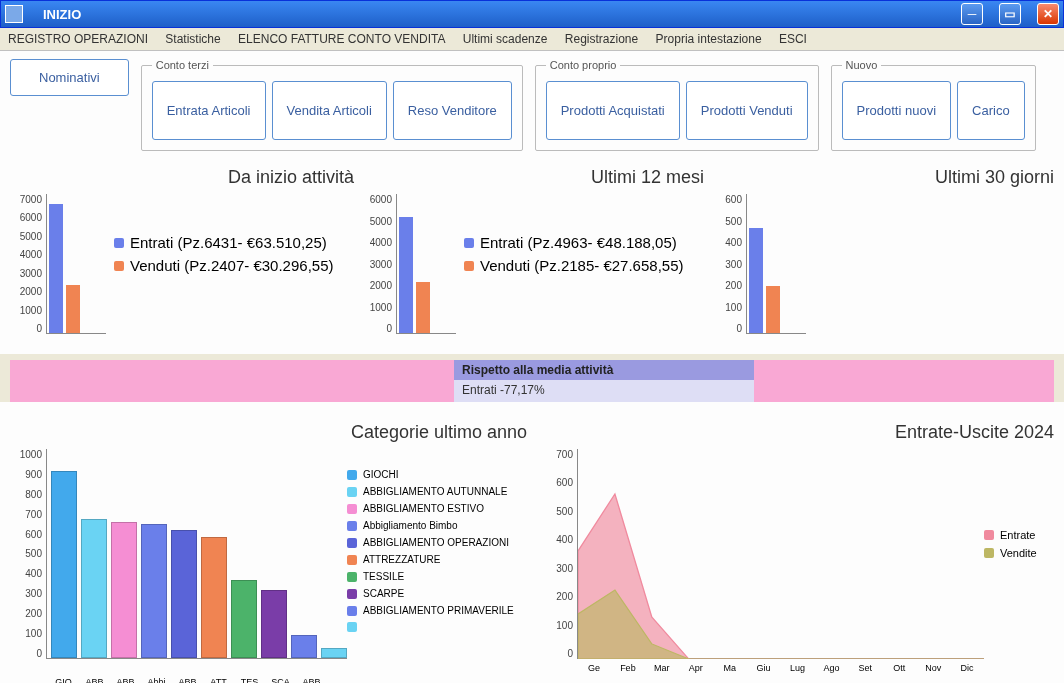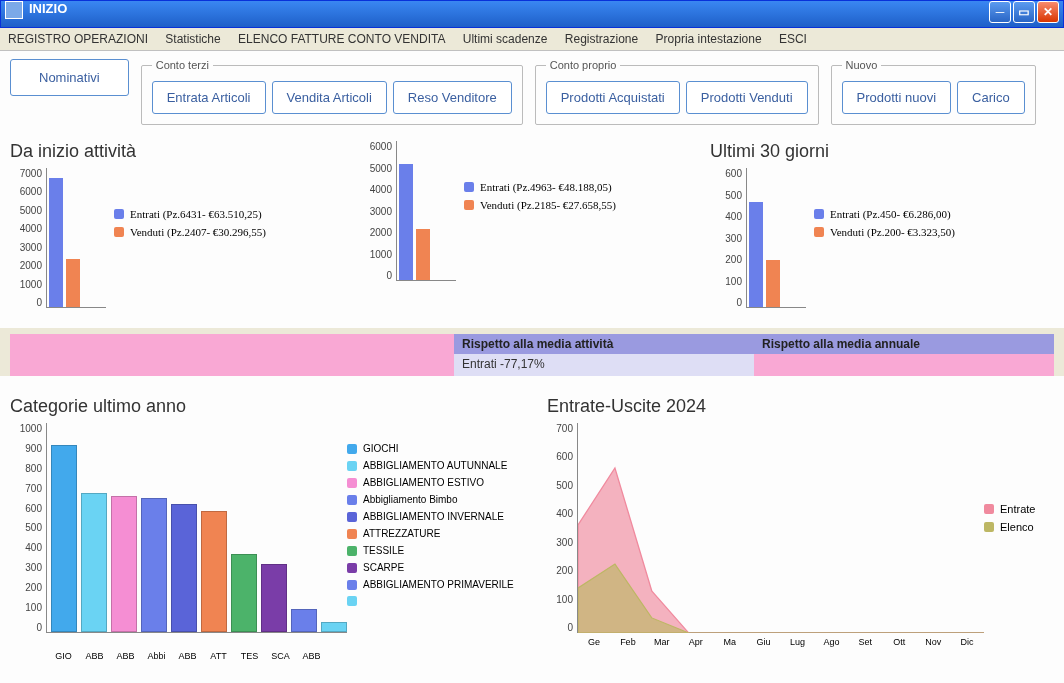--- a/index.html
+++ b/index.html
@@ -1,22 +1,23 @@
 <!DOCTYPE html>
 <html><head>
 <meta charset="utf-8">
 <style>
 * { margin: 0; padding: 0; box-sizing: border-box; }
 body { font-family: "Segoe UI", Tahoma, sans-serif; font-size: 12px; background: #ece9d8; }
 
 .titlebar {
   background: linear-gradient(to bottom, #3a87f2, #1e5fc8);
-  height: 28px; display: flex; padding: 0 4px;
+  height: 28px; display: flex; align-items: center; padding: 0 4px;
   color: white; font-weight: bold; font-size: 13px;
   border: 1px solid #0831d9;
+  gap: 14px;
 }
 .titlebar .icon-box {
   width: 18px; height: 18px; background: #7ba9e8; margin-right: 6px;
   border: 1px solid #fff; display: inline-block;
 }
 .titlebar .spacer { flex: 1; }
 .win-btn {
   width: 22px; height: 22px; margin-left: 2px; border: 1px solid #fff;
   display: flex; align-items: center; justify-content: center;
   font-weight: bold; font-size: 12px; cursor: pointer;
@@ -30,54 +31,54 @@
   border-bottom: 1px solid #c0c0c0;
 }
 .menubar span { margin-right: 14px; cursor: pointer; }
 
 .toolbar-area {
   display: flex; padding: 8px 10px 12px 10px; gap: 12px; align-items: flex-start;
   background: #fdfdfd;
 }
 .btn {
   background: #fff; border: 1px solid #5a8fd1; color: #3a5fa0;
-  padding: 8px 14px; font-size: 13px; cursor: pointer;
+  padding: 21px 14px; font-size: 13px; cursor: pointer;
   border-radius: 3px;
 }
 
 fieldset.group {
   border: 1px solid #bbb; padding: 10px 10px; border-radius: 2px;
   display: flex; gap: 6px; align-items: flex-end;
 }
 fieldset.group legend { font-size: 11px; color: #555; padding: 0 4px; }
 
 .charts-row {
   display: flex; padding: 4px 10px 0 10px; gap: 6px;
   background: #fdfdfd;
 }
 .chart-box { flex: 1; }
-.chart-title { text-align: left; font-size: 18px; color: #333; margin-bottom: 6px; }
+.chart-title { text-align: right; font-size: 18px; color: #333; margin-bottom: 6px; }
 
 .small-bar-chart {
   display: flex; height: 160px; position: relative;
 }
 .small-bar-chart .yaxis {
   display: flex; flex-direction: column; justify-content: space-between;
   font-size: 10px; color: #444; text-align: right; padding-right: 4px;
   height: 140px; width: 36px;
 }
 .small-bar-chart .plot {
   flex: 0 0 60px; height: 140px; position: relative; display: flex;
   align-items: flex-end; gap: 3px; border-left: 1px solid #888; border-bottom: 1px solid #888;
   padding-left: 2px;
 }
 .small-bar-chart .bar {
   width: 14px;
 }
-.small-bar-chart .legend { flex: 1; padding: 40px 4px 0 8px; font-size: 11px; font-family: Liberation Serif, serif; }
+.small-bar-chart .legend { flex: 1; padding: 40px 4px 0 8px; font-size: 15px; }
 .legend-item { display: flex; align-items: center; gap: 6px; margin-bottom: 6px; }
 .legend-swatch { width: 10px; height: 10px; border-radius: 2px; }
 
 .stats-row {
   display: flex; margin: 6px 10px 0 10px;
   background: #f9a8d4;
 }
 .stats-row .gap { flex: 0 0 444px; }
 .stats-table { flex: 1; font-size: 12px; }
 .stats-header { background: #9a9ae0; color: #222; font-weight: bold; padding: 3px 8px; }
@@ -190,20 +191,21 @@
             <span>Entrati (Pz.6431- €63.510,25)</span>
           </div>
           <div class="legend-item">
             <span class="legend-swatch" style="background:#f08452"></span>
             <span>Venduti (Pz.2407- €30.296,55)</span>
           </div>
         </div>
       </div>
   </div>
   <div class="chart-box">
+    <div class="chart-title">Ultimi 12 mesi</div>
     <div class="small-bar-chart" id="chart1">
         <div class="yaxis">
           <span>6000</span>
           <span>5000</span>
           <span>4000</span>
           <span>3000</span>
           <span>2000</span>
           <span>1000</span>
           <span>0</span>
         </div>
@@ -232,44 +234,33 @@
           <span>400</span>
           <span>300</span>
           <span>200</span>
           <span>100</span>
           <span>0</span>
         </div>
         <div class="plot">
           <div class="bar" style="height:105px;background:#6a7fea"></div>
           <div class="bar" style="height:46.666666666666664px;background:#f08452"></div>
         </div>
-        <div class="legend">
-          <div class="legend-item">
-            <span class="legend-swatch" style="background:#6a7fea"></span>
-            <span>Entrati (Pz.450- €6.286,00)</span>
-          </div>
-          <div class="legend-item">
-            <span class="legend-swatch" style="background:#f08452"></span>
-            <span>Venduti (Pz.200- €3.323,50)</span>
-          </div>
-        </div>
       </div>
   </div>
 </div>
 
 <div class="stats-row">
   <div class="gap"></div>
   <div class="stats-table">
     <div class="stats-header">Rispetto alla media attività</div>
     <div class="stats-body">
       <div>Entrati -77,17%</div>
     </div>
   </div>
   <div class="stats-table">
-    <div class="stats-header">Rispetto alla media annuale</div>
   </div>
 </div>
 
 <div class="bottom-row">
   <div class="bottom-chart">
     <div class="chart-title">Categorie ultimo anno</div>
     <div style="display:flex;">
       <div class="big-bar-chart" id="chart3" style="flex:1">
           <div class="yaxis">
             <span>1000</span>
@@ -322,21 +313,21 @@
           <div class="legend-item">
             <span class="legend-swatch" style="background:#f58ed3"></span>
             <span>ABBIGLIAMENTO ESTIVO</span>
           </div>
           <div class="legend-item">
             <span class="legend-swatch" style="background:#6a7fea"></span>
             <span>Abbigliamento Bimbo</span>
           </div>
           <div class="legend-item">
             <span class="legend-swatch" style="background:#5a64d8"></span>
-            <span>ABBIGLIAMENTO INVERNALE</span>
+            <span>ABBIGLIAMENTO OPERAZIONI</span>
           </div>
           <div class="legend-item">
             <span class="legend-swatch" style="background:#f08452"></span>
             <span>ATTREZZATURE</span>
           </div>
           <div class="legend-item">
             <span class="legend-swatch" style="background:#4cb36a"></span>
             <span>TESSILE</span>
           </div>
           <div class="legend-item">
@@ -389,18 +380,18 @@
             </div>
           </div>
         </div>
       <div class="area-legend" id="areaLegend">
           <div class="legend-item">
             <span class="legend-swatch" style="background:#f08a9e"></span>
             <span>Entrate</span>
           </div>
           <div class="legend-item">
             <span class="legend-swatch" style="background:#bdb764"></span>
-            <span>Elenco</span>
+            <span>Vendite</span>
           </div>
         </div>
     </div>
   </div>
 </div>
 
 </body></html>

